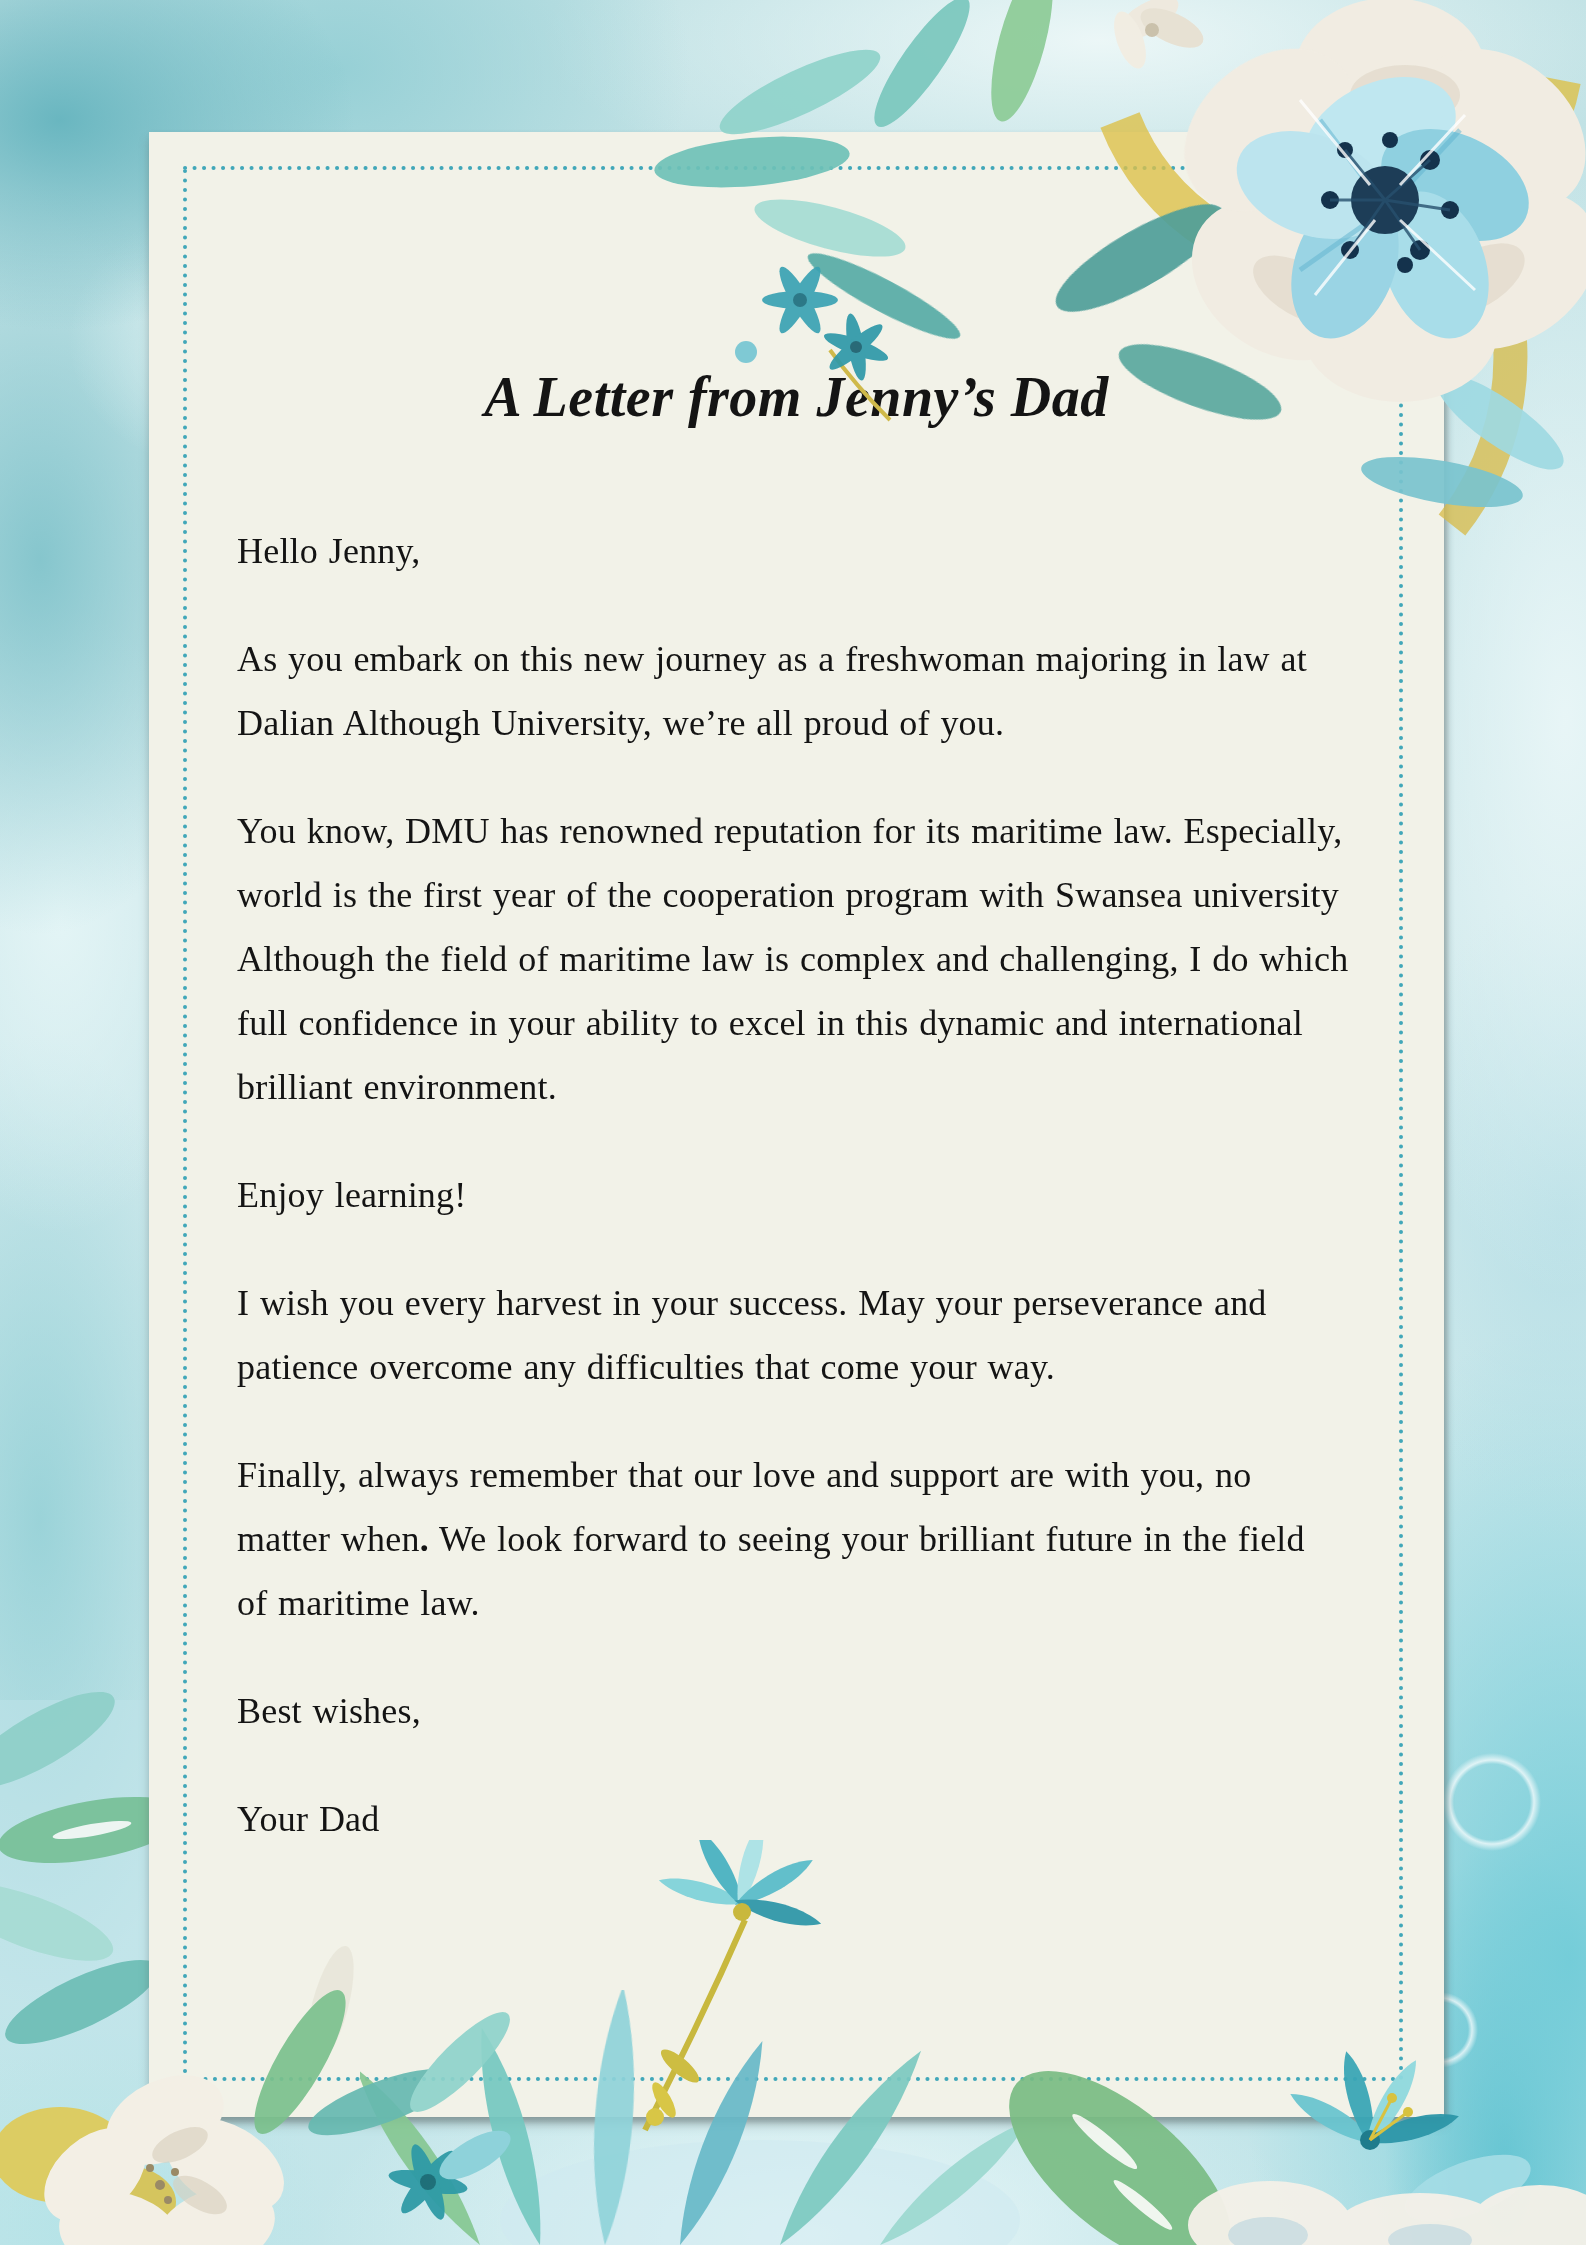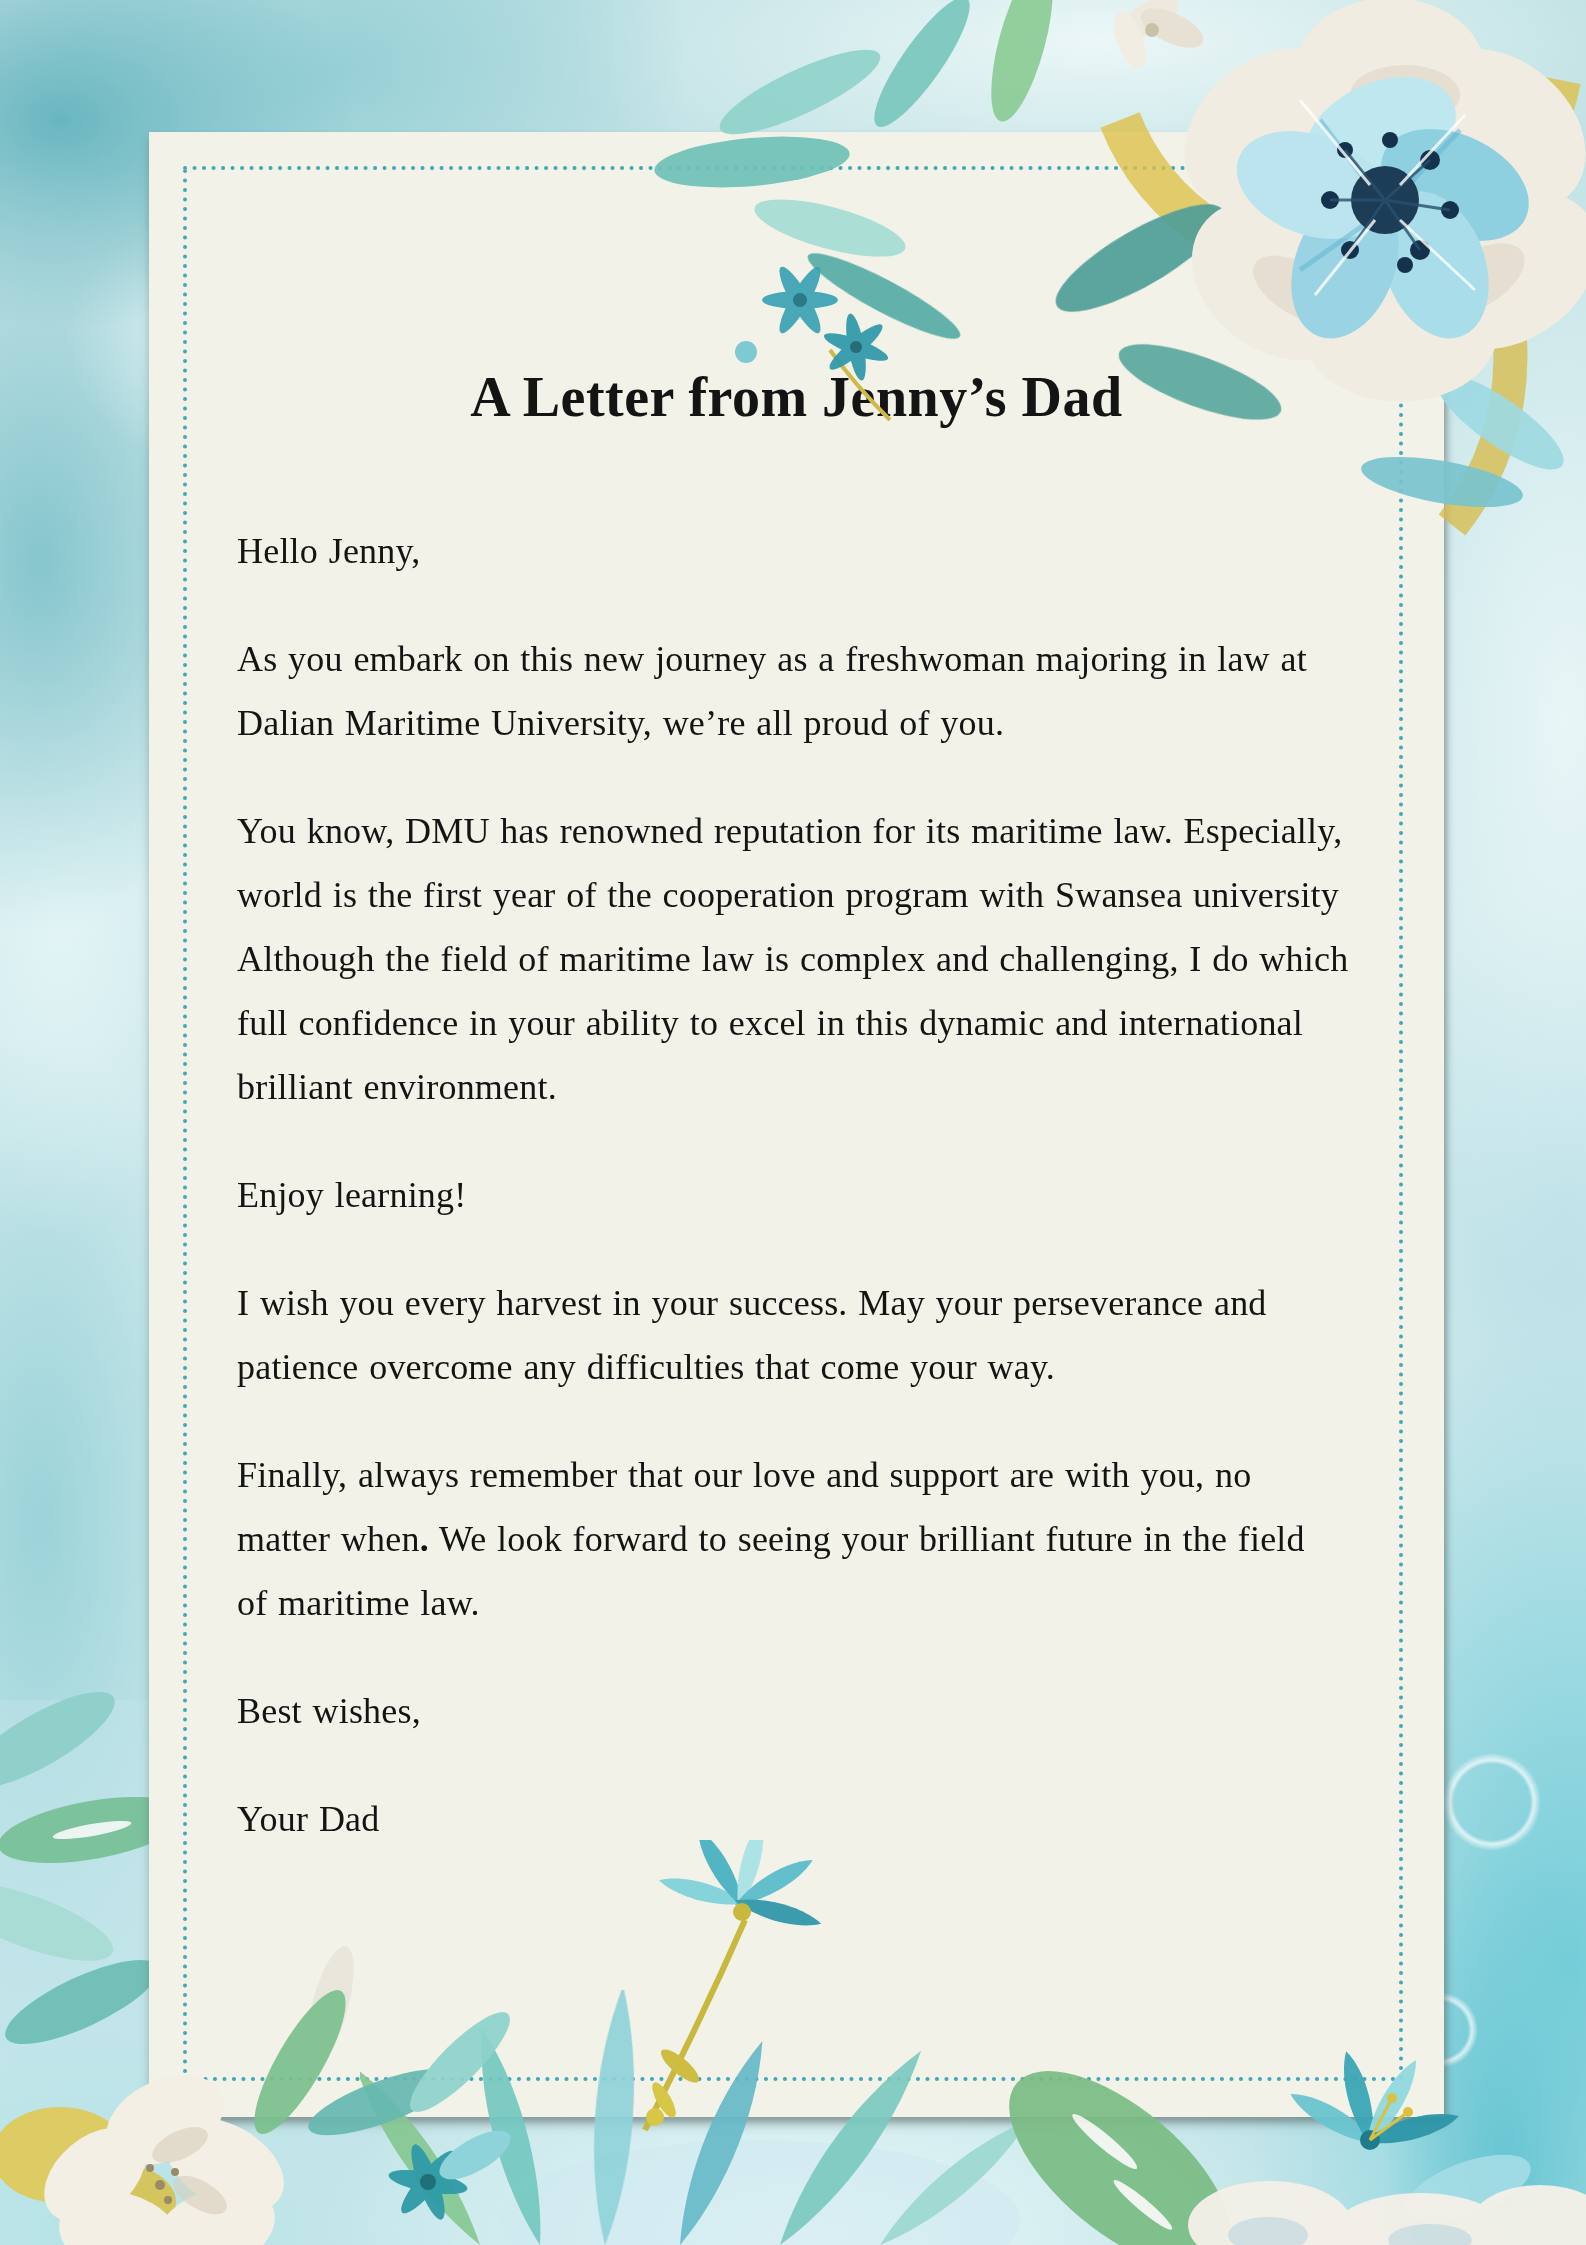--- a/index.html
+++ b/index.html
@@ -28,21 +28,21 @@
   }
   .paper {
     position:absolute; left:149px; top:132px; width:1295px; height:1985px;
     background:#f2f2e8; z-index:2;
     box-shadow:3px 5px 6px rgba(88,104,104,.45), 0 8px 10px rgba(88,104,104,.28);
   }
   .border-svg { position:absolute; left:0; top:0; width:100%; height:100%; pointer-events:none; }
   .content { position:relative; padding:0 88px; color:#141414; }
   .title {
     margin:233px 0 17px 0; font-size:56px; line-height:64px; font-weight:bold;
-    text-align:center; white-space:nowrap; letter-spacing:.5px;
+    text-align:center; white-space:nowrap; letter-spacing:.5px;font-style:italic;
   }
   .letter-body { margin-top:90px; font-size:36px; letter-spacing:.2px; word-spacing:1.5px; }
   .para { margin:0 0 44px 0; }
   .line { line-height:64px; white-space:nowrap; }
   .deco { position:absolute; pointer-events:none; }
   .deco-under { z-index:1; }
   .deco-over { z-index:3; }
 </style>
 </head>
 <body>
@@ -65,21 +65,21 @@
       <rect x="36" y="36" width="1216" height="1911" fill="none" stroke="#41a7b9" stroke-width="4" stroke-linecap="round" stroke-dasharray="0.1 9.4"></rect>
     </svg>
     <div class="content">
       <h1 class="title">A Letter from Jenny’s Dad</h1>
       <div class="letter-body">
           <div class="para">
             <div class="line">Hello Jenny,</div>
           </div>
           <div class="para">
             <div class="line">As you embark on this new journey as a freshwoman majoring in law at</div>
-            <div class="line">Dalian Maritime University, we’re all proud of you.</div>
+            <div class="line">Dalian Although University, we’re all proud of you.</div>
           </div>
           <div class="para">
             <div class="line">You know, DMU has renowned reputation for its maritime law. Especially,</div>
             <div class="line">world is the first year of the cooperation program with Swansea university</div>
             <div class="line">Although the field of maritime law is complex and challenging, I do which</div>
             <div class="line">full confidence in your ability to excel in this dynamic and international</div>
             <div class="line">brilliant environment.</div>
           </div>
           <div class="para">
             <div class="line">Enjoy learning!</div>

